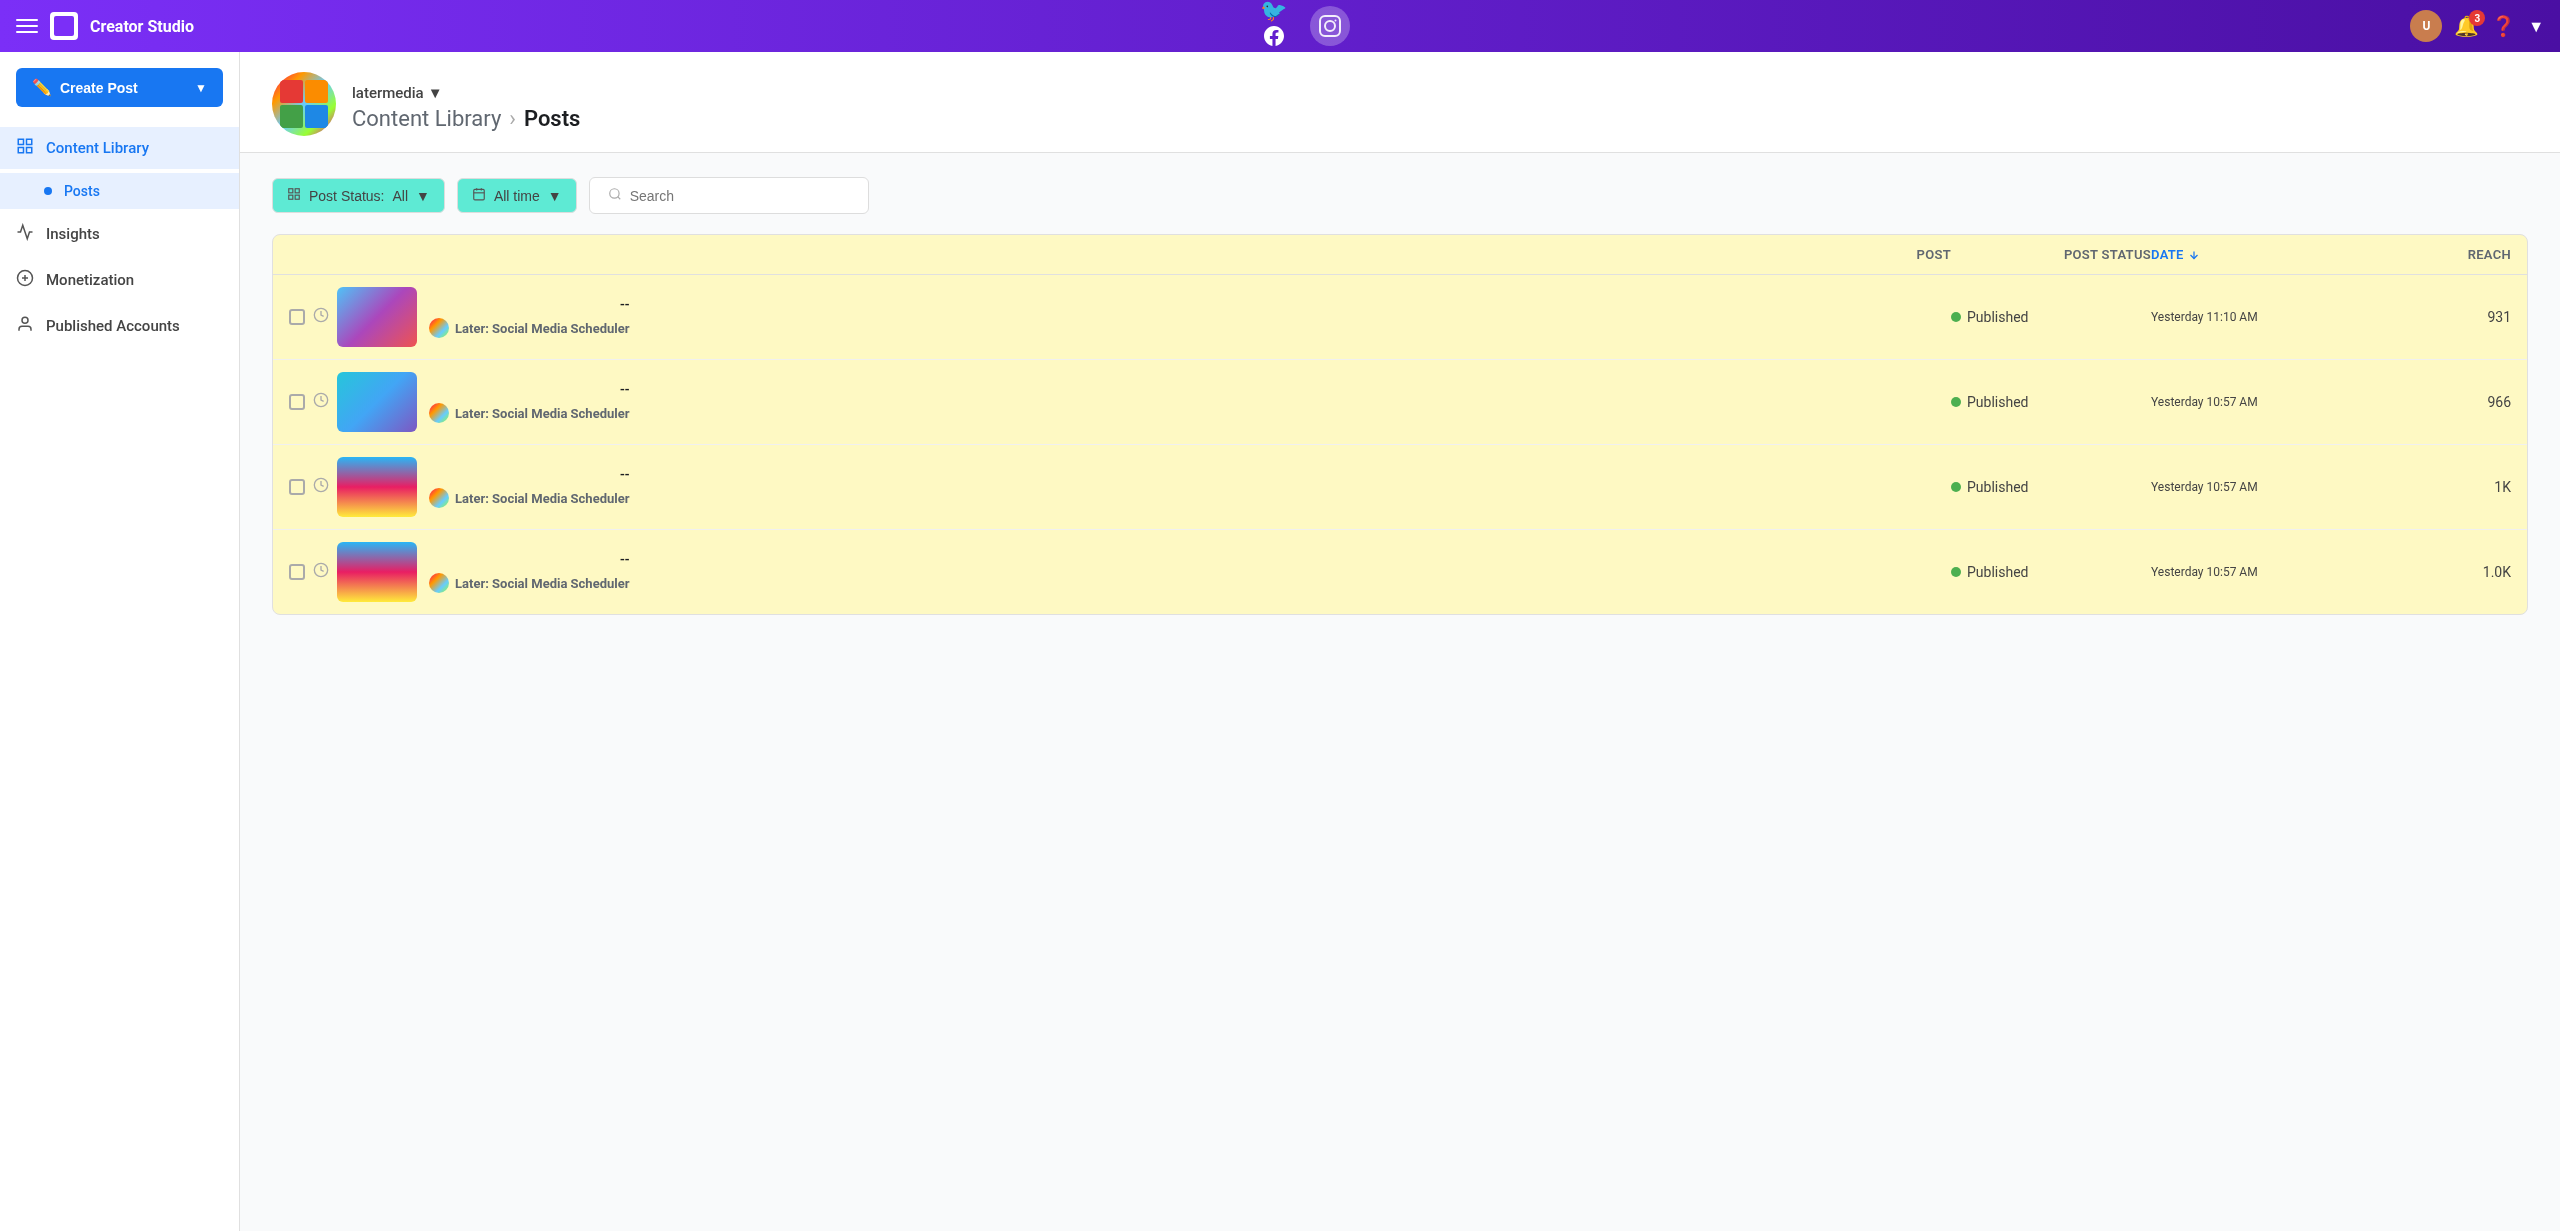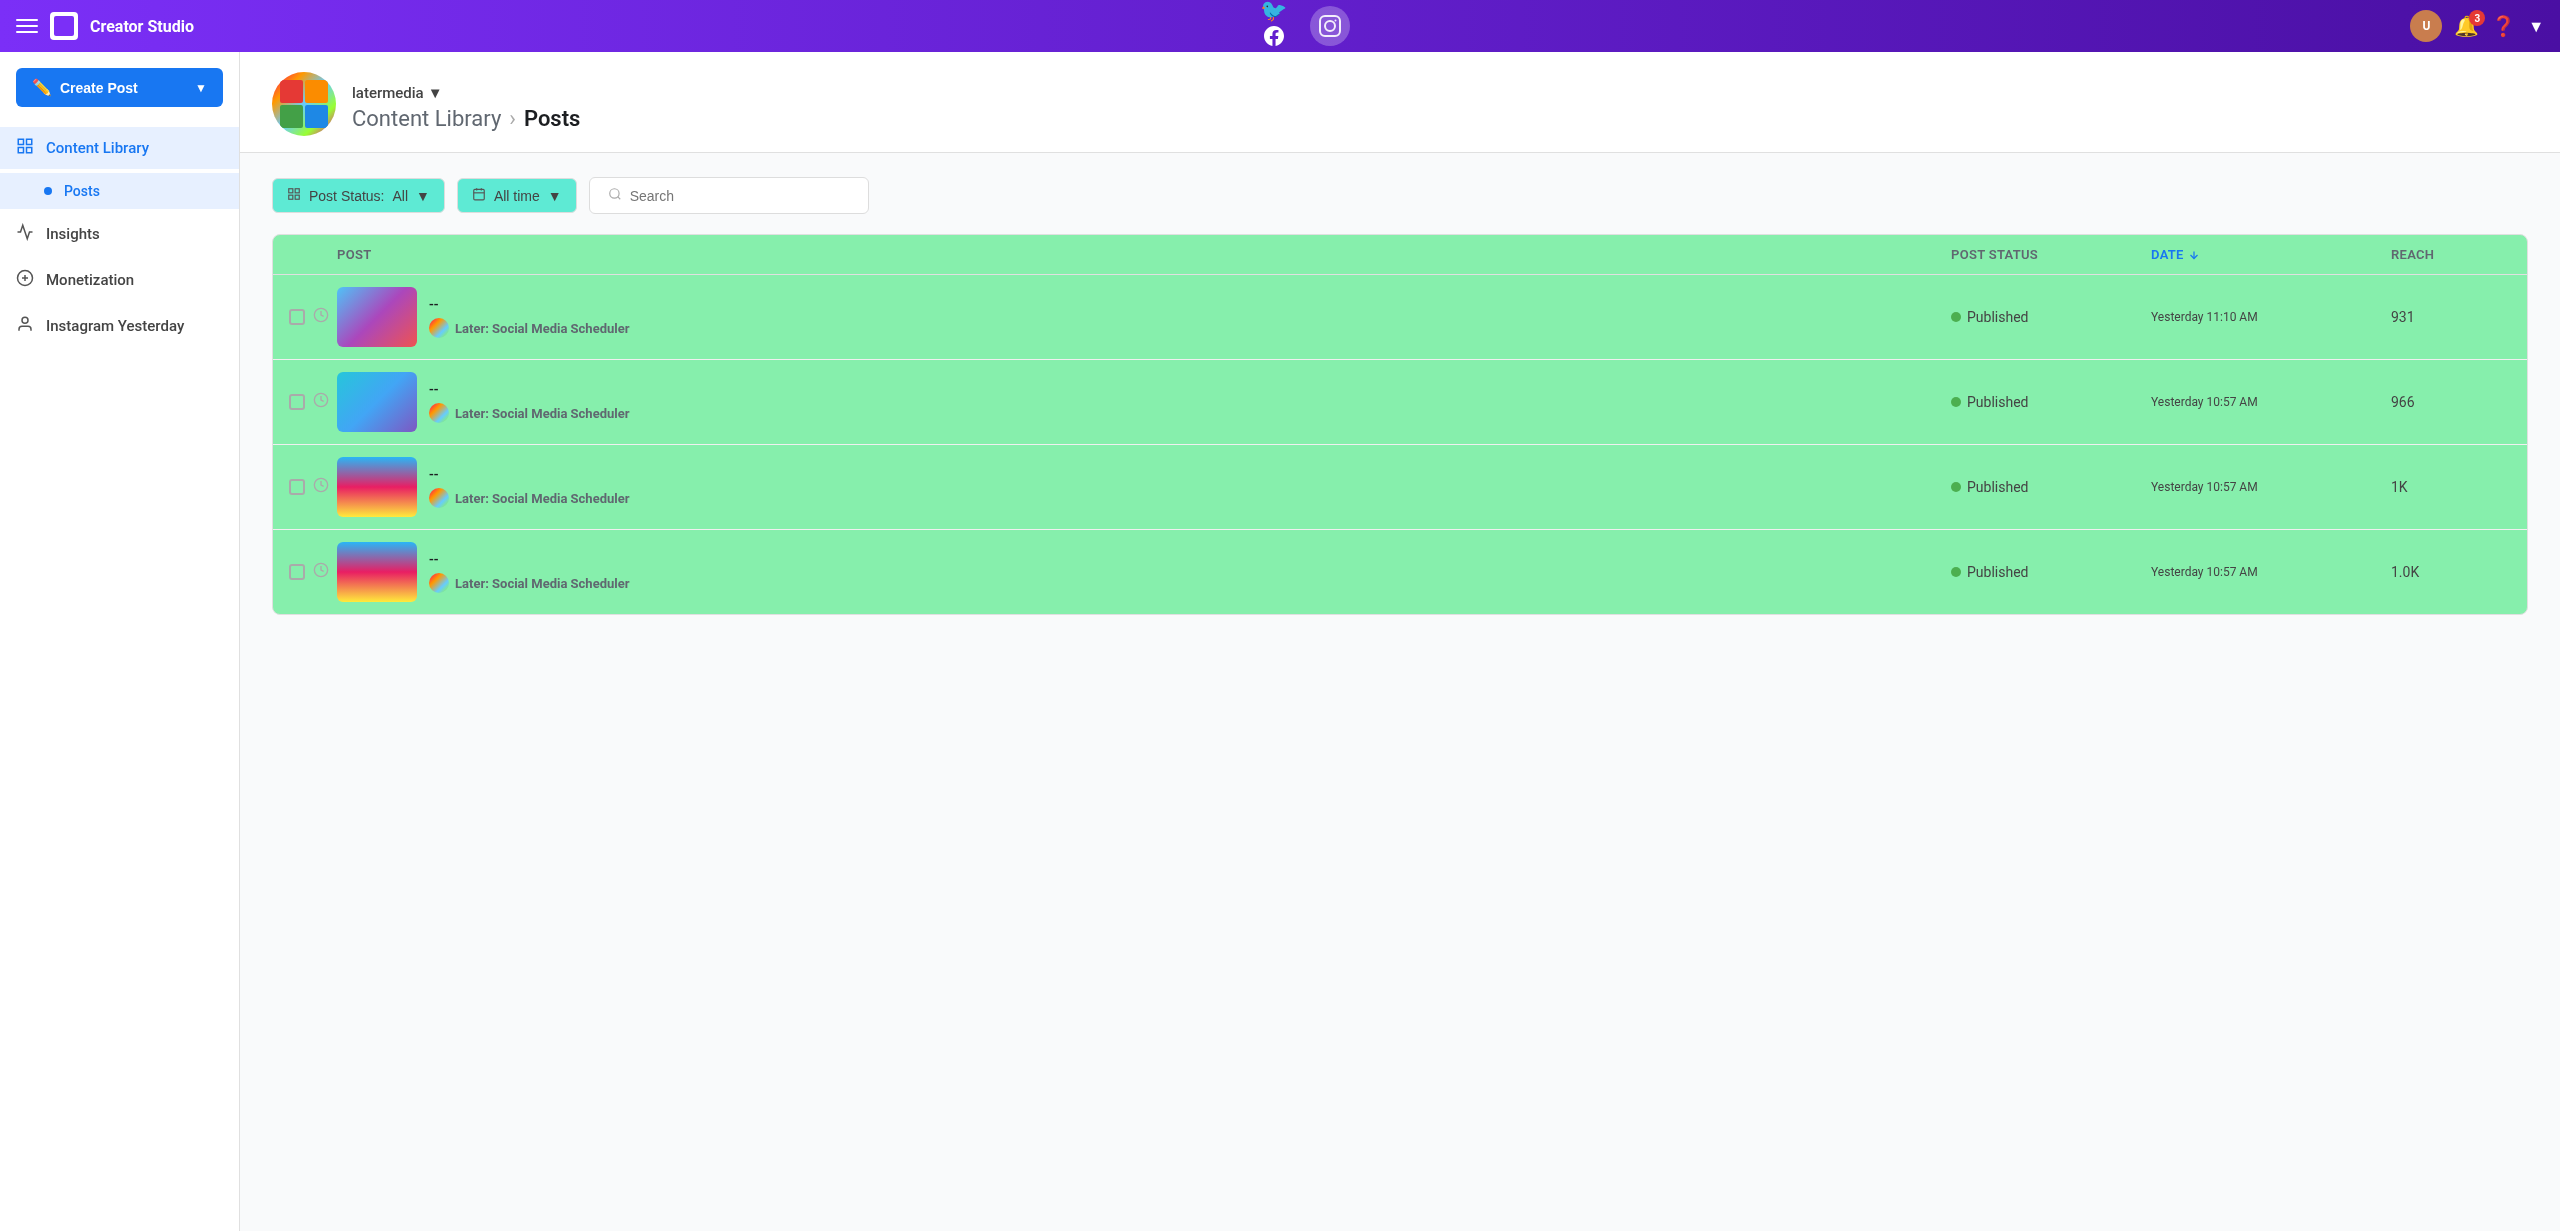--- a/index.html
+++ b/index.html
@@ -107,21 +107,21 @@
     }
     .filter-icon { font-size: 14px; color: #666; }
     .search-box {
       display: flex; align-items: center; gap: 8px;
       background: white; border: 1px solid #ddd; border-radius: 6px;
       padding: 8px 18px; min-width: 280px;
     }
     .search-input { border: none; outline: none; font-size: 14px; color: #444; width: 100%; background: transparent; }
 
     
-    .table { width: 100%; background: #86efac; border-radius: 8px; overflow: hidden; border: 1px solid #e0e0e0; }
+    .table { width: 100%; background: #fef9c3; border-radius: 8px; overflow: hidden; border: 1px solid #e0e0e0; text-align: right; }
     .table-header { display: grid; grid-template-columns: 48px 1fr 200px 240px 120px; padding: 12px 16px; border-bottom: 1px solid #e0e0e0; }
     .table-header-cell { font-size: 13px; color: #606770; font-weight: 600; text-transform: uppercase; letter-spacing: 0.3px; }
     .table-header-cell.sortable { display: flex; align-items: center; gap: 4px; cursor: pointer; color: #1877f2; }
     .table-row { display: grid; grid-template-columns: 48px 1fr 200px 240px 120px; padding: 12px 16px; border-bottom: 1px solid #f0f0f0; align-items: center; }
     .table-row:last-child { border-bottom: none; }
     .row-check { display: flex; align-items: center; gap: 8px; }
     .checkbox { width: 16px; height: 16px; border: 2px solid #aaa; border-radius: 3px; cursor: pointer; }
     .timer-icon { font-size: 16px; color: #aaa; cursor: pointer; }
     .post-cell { display: flex; align-items: center; gap: 12px; }
     .post-thumb {
@@ -239,21 +239,21 @@
       <span>Monetization</span>
     </div>
 
     <div class="sidebar-item">
       <span class="sidebar-icon">
         <svg width="18" height="18" viewBox="0 0 24 24" fill="none" stroke="#555" stroke-width="2">
           <path d="M20 21v-2a4 4 0 0 0-4-4H8a4 4 0 0 0-4 4v2"></path>
           <circle cx="12" cy="7" r="4"></circle>
         </svg>
       </span>
-      <span>Instagram Yesterday</span>
+      <span>Published Accounts</span>
     </div>
   </aside>
 
   <main class="main">
 
     <div class="page-header">
       <div class="account-row">
         <div class="account-avatar">
           <div class="account-avatar-grid">
             <div class="avatar-cell" style="background:#e53935;"></div>

